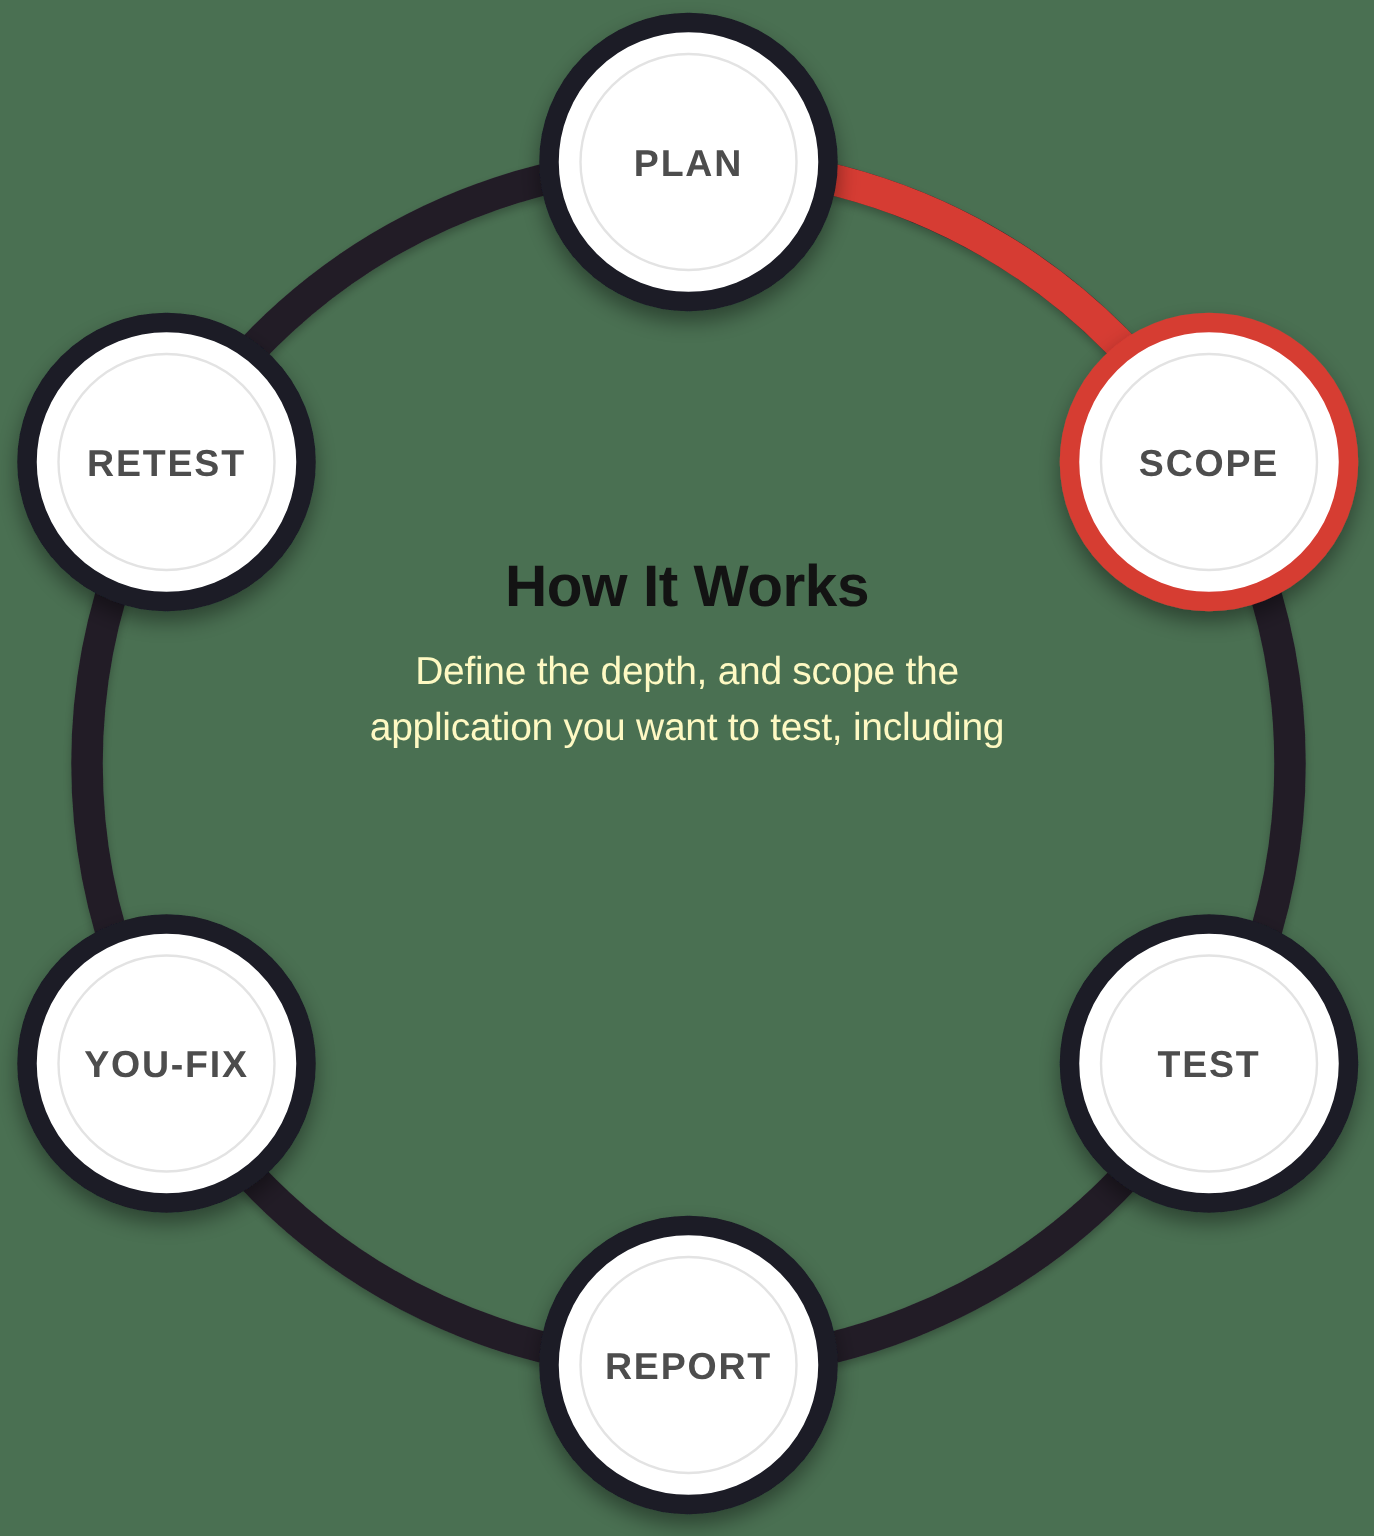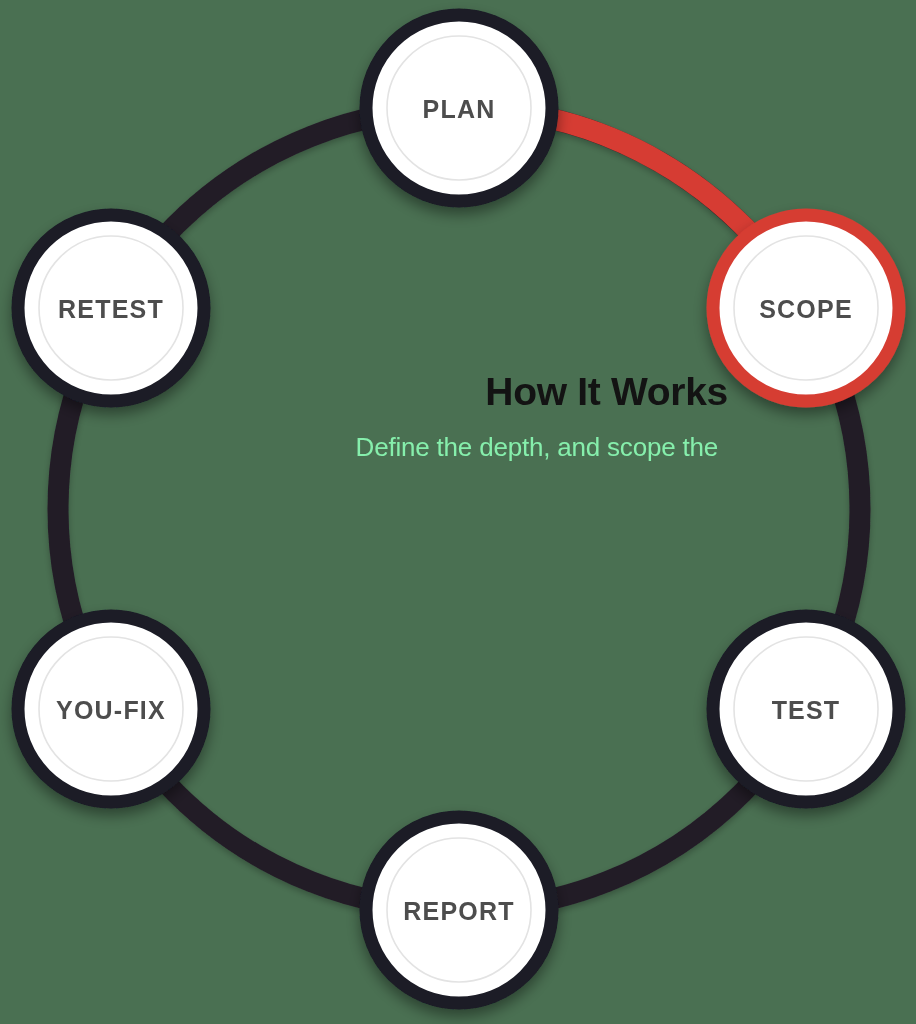--- a/index.html
+++ b/index.html
@@ -36,38 +36,38 @@
     fill: #4d4d4d;
     text-anchor: middle;
     dominant-baseline: central;
     user-select: none;
   }
   .center-panel {
     position: absolute;
     left: 188px;
     top: 372px;
     width: 540px;
-    text-align: right;
+    text-align: center;
     pointer-events: none;
   }
   .center-title {
     font-family: "Liberation Sans", sans-serif;
     font-weight: bold;
     font-size: 39px;
     line-height: 1.05;
     color: #131313;
     margin: 0 0 16px 0;
     letter-spacing: -0.3px;
   }
   .center-body {
     font-family: "Liberation Sans", sans-serif;
     font-weight: normal;
     font-size: 26px;
     line-height: 1.42;
-    color: #86efac;
+    color: #fef9c3;
     margin: 0 auto;
     width: 520px;
     letter-spacing: -0.2px;
   }
 </style>
 </head>
 <body>
 
 <div id="diagram-root">
 
@@ -119,16 +119,17 @@
       <circle cx="111" cy="308" r="93" fill="#ffffff" stroke="#1a1b25" stroke-width="13" filter="url(#node-shadow)"></circle>
       <circle cx="111" cy="308" r="72" fill="none" stroke="#e3e3e3" stroke-width="1.6"></circle>
       <text class="node-label" x="111" y="309">RETEST</text>
     </g>
   </svg>
 
   <div class="center-panel">
     <h1 class="center-title">How It Works</h1>
     <div class="center-body">
       <div>Define the depth, and scope the</div>
+      <div>application you want to test, including</div>
     </div>
   </div>
 
 </div>
 
 </body></html>

